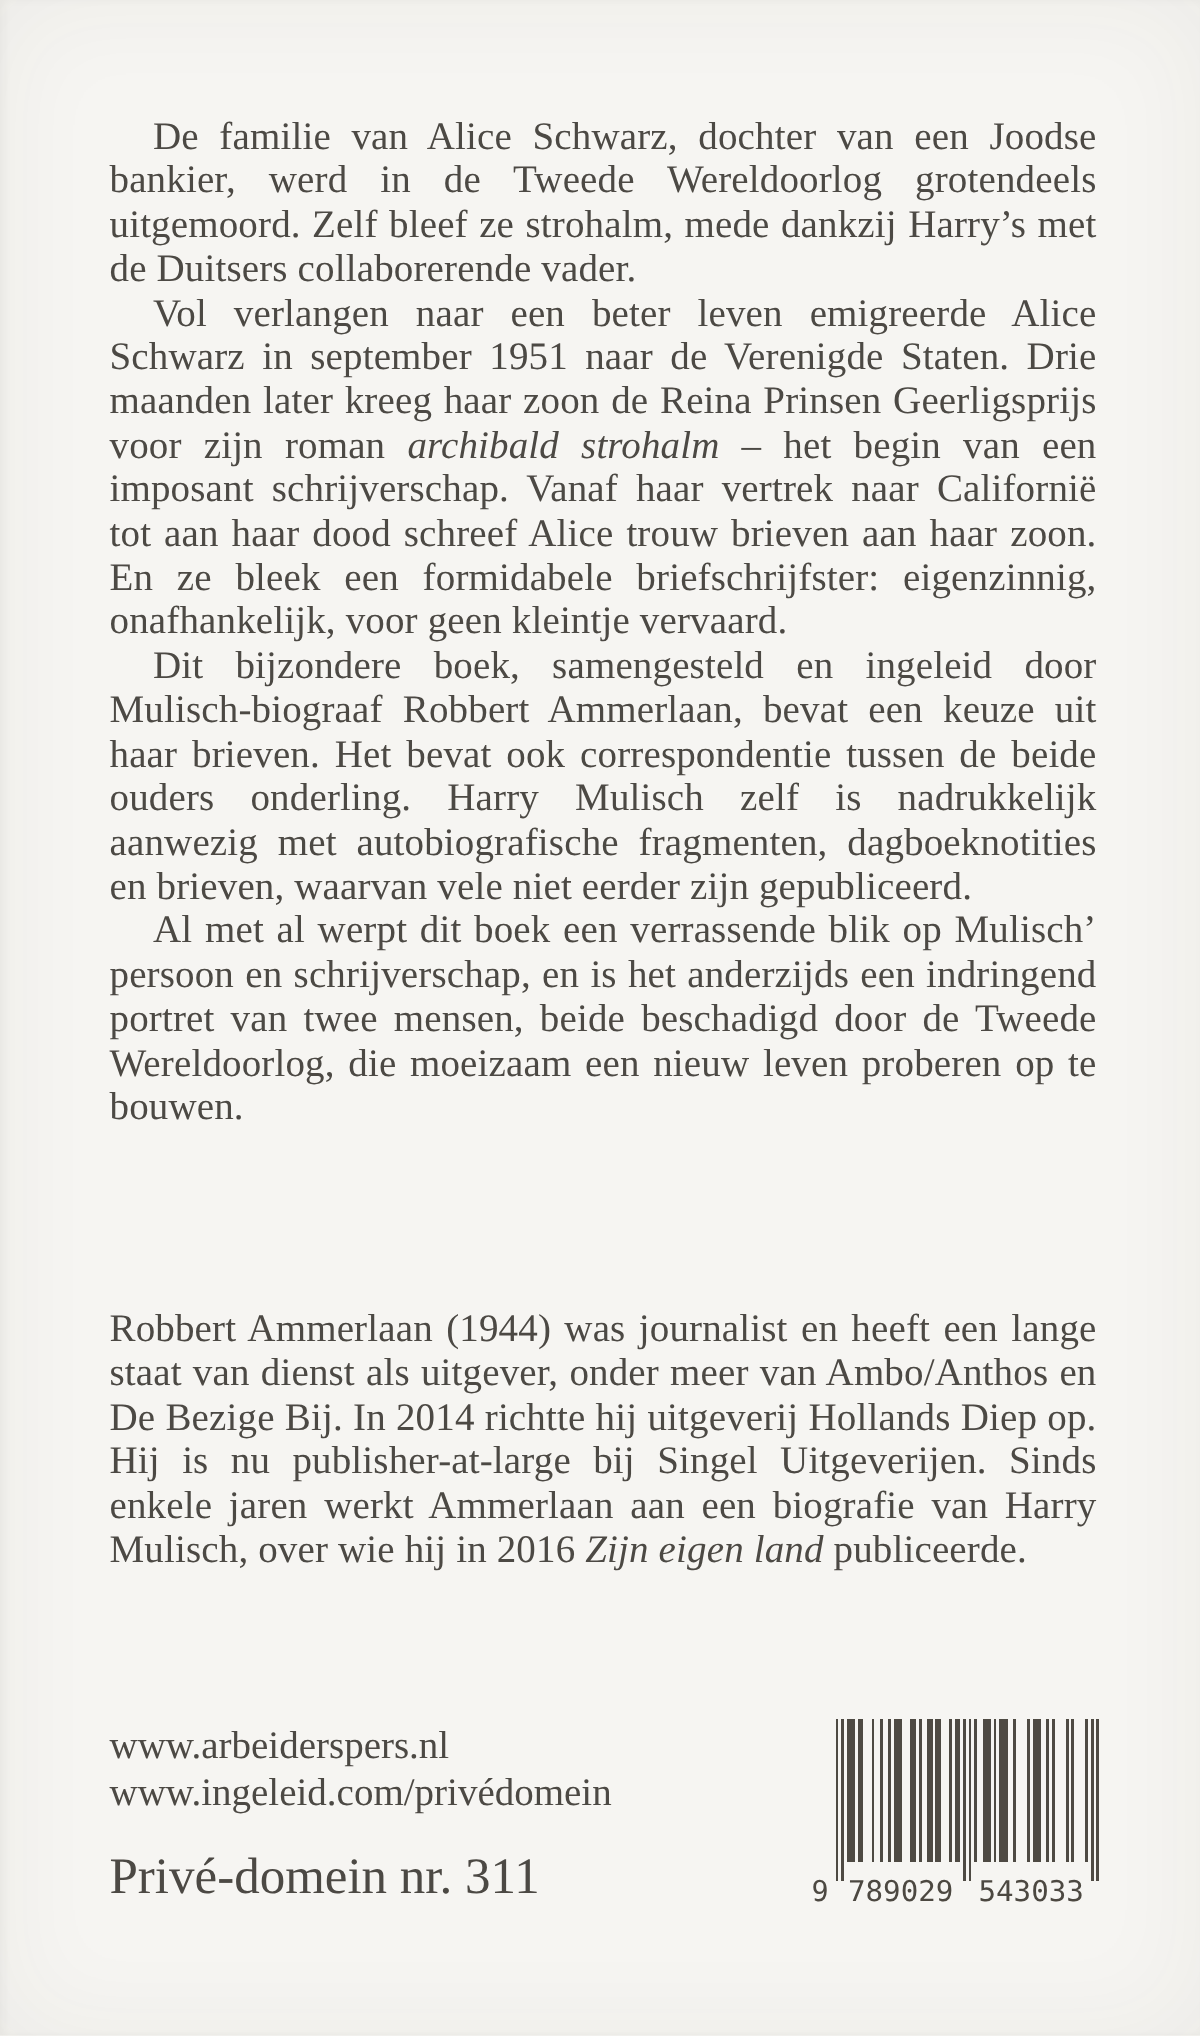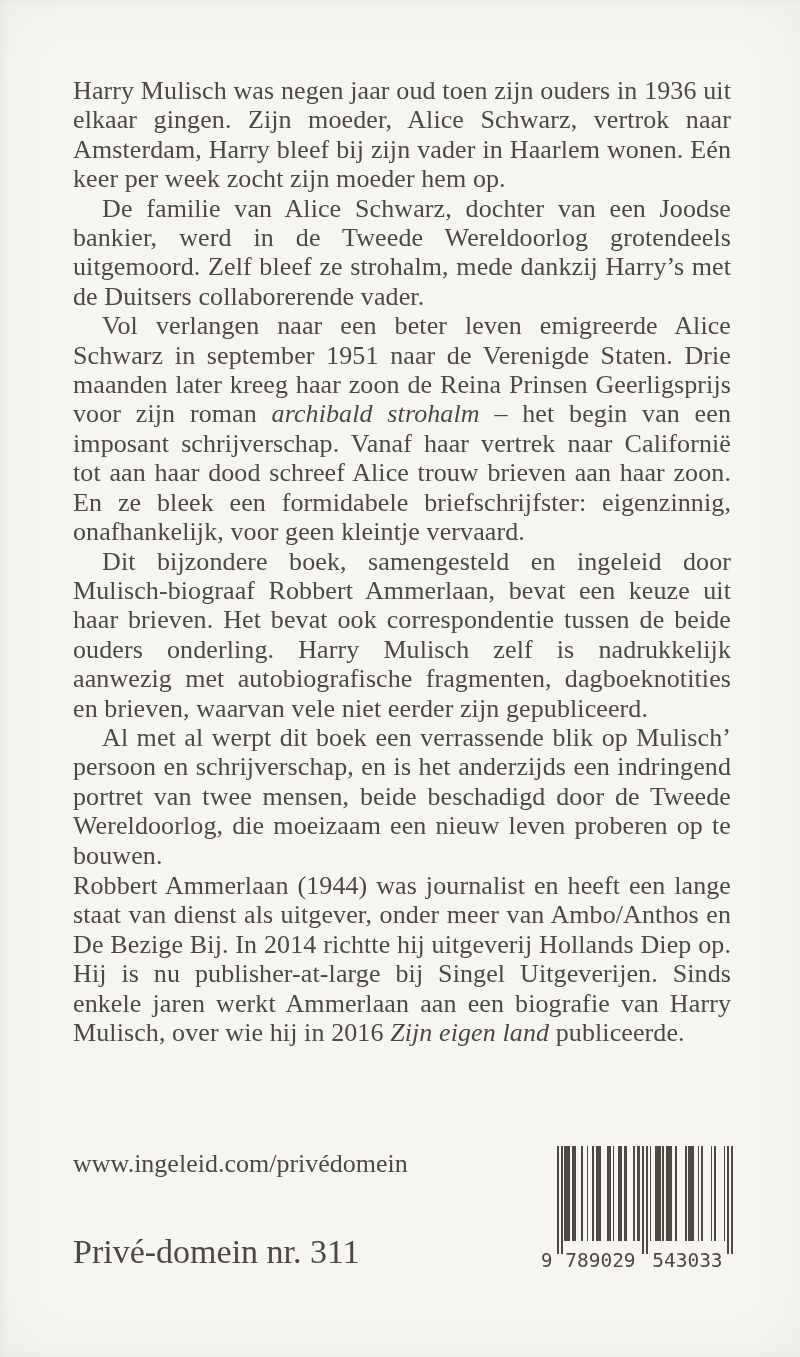--- a/index.html
+++ b/index.html
@@ -48,32 +48,32 @@
   }
   .barcode { position: absolute; left: 541px; top: 1146px; }
   .barcode svg { display: block; shape-rendering: crispEdges; }
 </style>
 </head>
 <body>
 
 <div class="page">
 
   <section class="blurb" id="blurb">
-      <p class="para"><span>Harry Mulisch was negen jaar oud toen zijn ouders in 1936 uit elkaar gingen. Zijn moeder, Alice Schwarz, vertrok naar Amsterdam, Harry bleef bij zijn vader in Haarlem wonen. Eén keer per week zocht zijn moeder hem op.</span></p>
       <p class="para indent"><span>De familie van Alice Schwarz, dochter van een Joodse bankier, werd in de Tweede Wereldoorlog grotendeels uitgemoord. Zelf bleef ze strohalm, mede dankzij Harry’s met de Duitsers collaborerende vader.</span></p>
       <p class="para indent"><span>Vol verlangen naar een beter leven emigreerde Alice Schwarz in september 1951 naar de Verenigde Staten. Drie maanden later kreeg haar zoon de Reina Prinsen Geerligsprijs voor zijn roman </span><em>archibald strohalm</em><span> – het begin van een imposant schrijverschap. Vanaf haar vertrek naar Californië tot aan haar dood schreef Alice trouw brieven aan haar zoon. En ze bleek een formidabele briefschrijfster: eigenzinnig, onafhankelijk, voor geen kleintje vervaard.</span></p>
       <p class="para indent"><span>Dit bijzondere boek, samengesteld en ingeleid door Mulisch-biograaf Robbert Ammerlaan, bevat een keuze uit haar brieven. Het bevat ook correspondentie tussen de beide ouders onderling. Harry Mulisch zelf is nadrukkelijk aanwezig met autobiografische fragmenten, dagboeknotities en brieven, waarvan vele niet eerder zijn gepubliceerd.</span></p>
       <p class="para indent"><span>Al met al werpt dit boek een verrassende blik op Mulisch’ persoon en schrijverschap, en is het anderzijds een indringend portret van twee mensen, beide beschadigd door de Tweede Wereldoorlog, die moeizaam een nieuw leven proberen op te bouwen.</span></p>
     </section>
 
   <section class="author-bio" id="author-bio">
       <p class="para"><span>Robbert Ammerlaan (1944) was journalist en heeft een lange staat van dienst als uitgever, onder meer van Ambo/Anthos en De Bezige Bij. In 2014 richtte hij uitgeverij Hollands Diep op. Hij is nu publisher-at-large bij Singel Uitgeverijen. Sinds enkele jaren werkt Ammerlaan aan een biografie van Harry Mulisch, over wie hij in 2016 </span><em>Zijn eigen land</em><span> publiceerde.</span></p>
     </section>
 
   <div class="footer-links">
+    <div class="footer-line">www.arbeiderspers.nl</div>
     <div class="footer-line">www.ingeleid.com/privédomein</div>
   </div>
 
   <div class="series">Privé-domein nr. 311</div>
 
   <div class="barcode" id="barcode">
       <svg width="196" height="128">
         <rect x="16.00" y="0" width="1.85" height="108" fill="#4e4a43"></rect>
         <rect x="19.70" y="0" width="1.85" height="108" fill="#4e4a43"></rect>
         <rect x="23.40" y="0" width="1.85" height="95" fill="#4e4a43"></rect>

